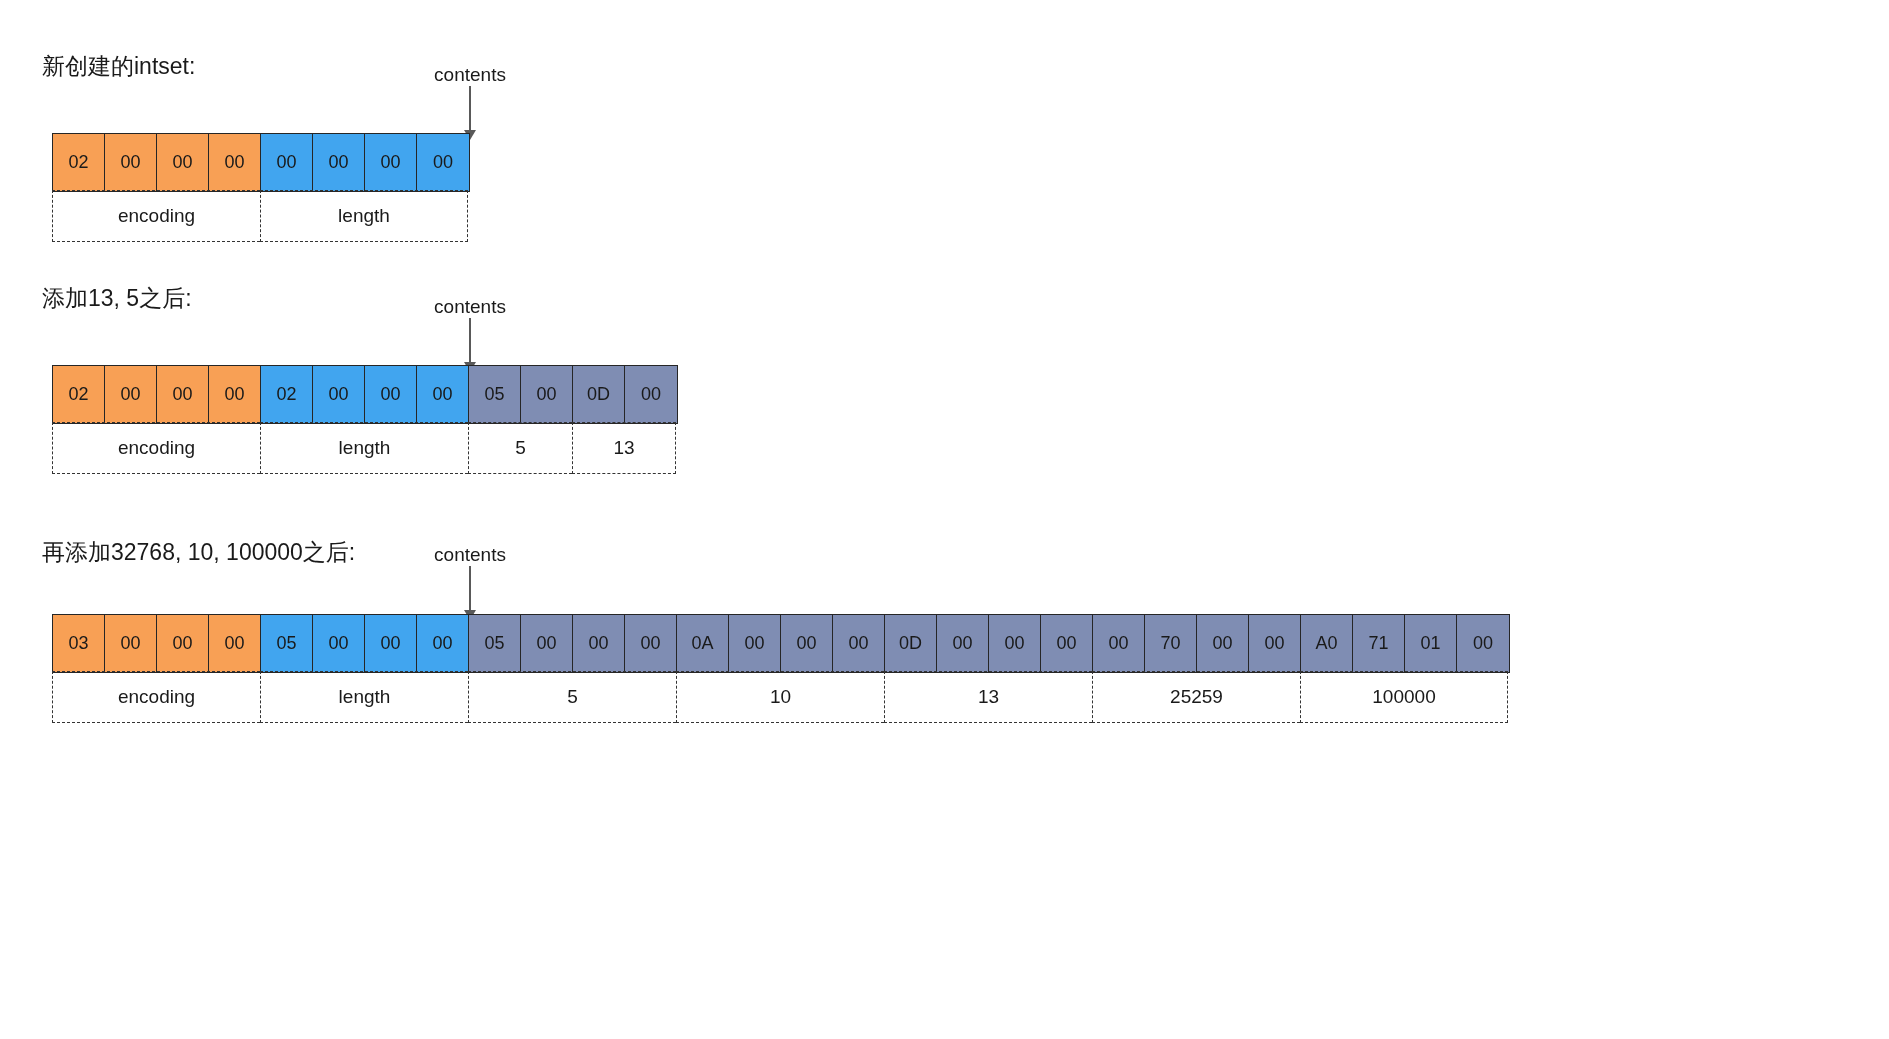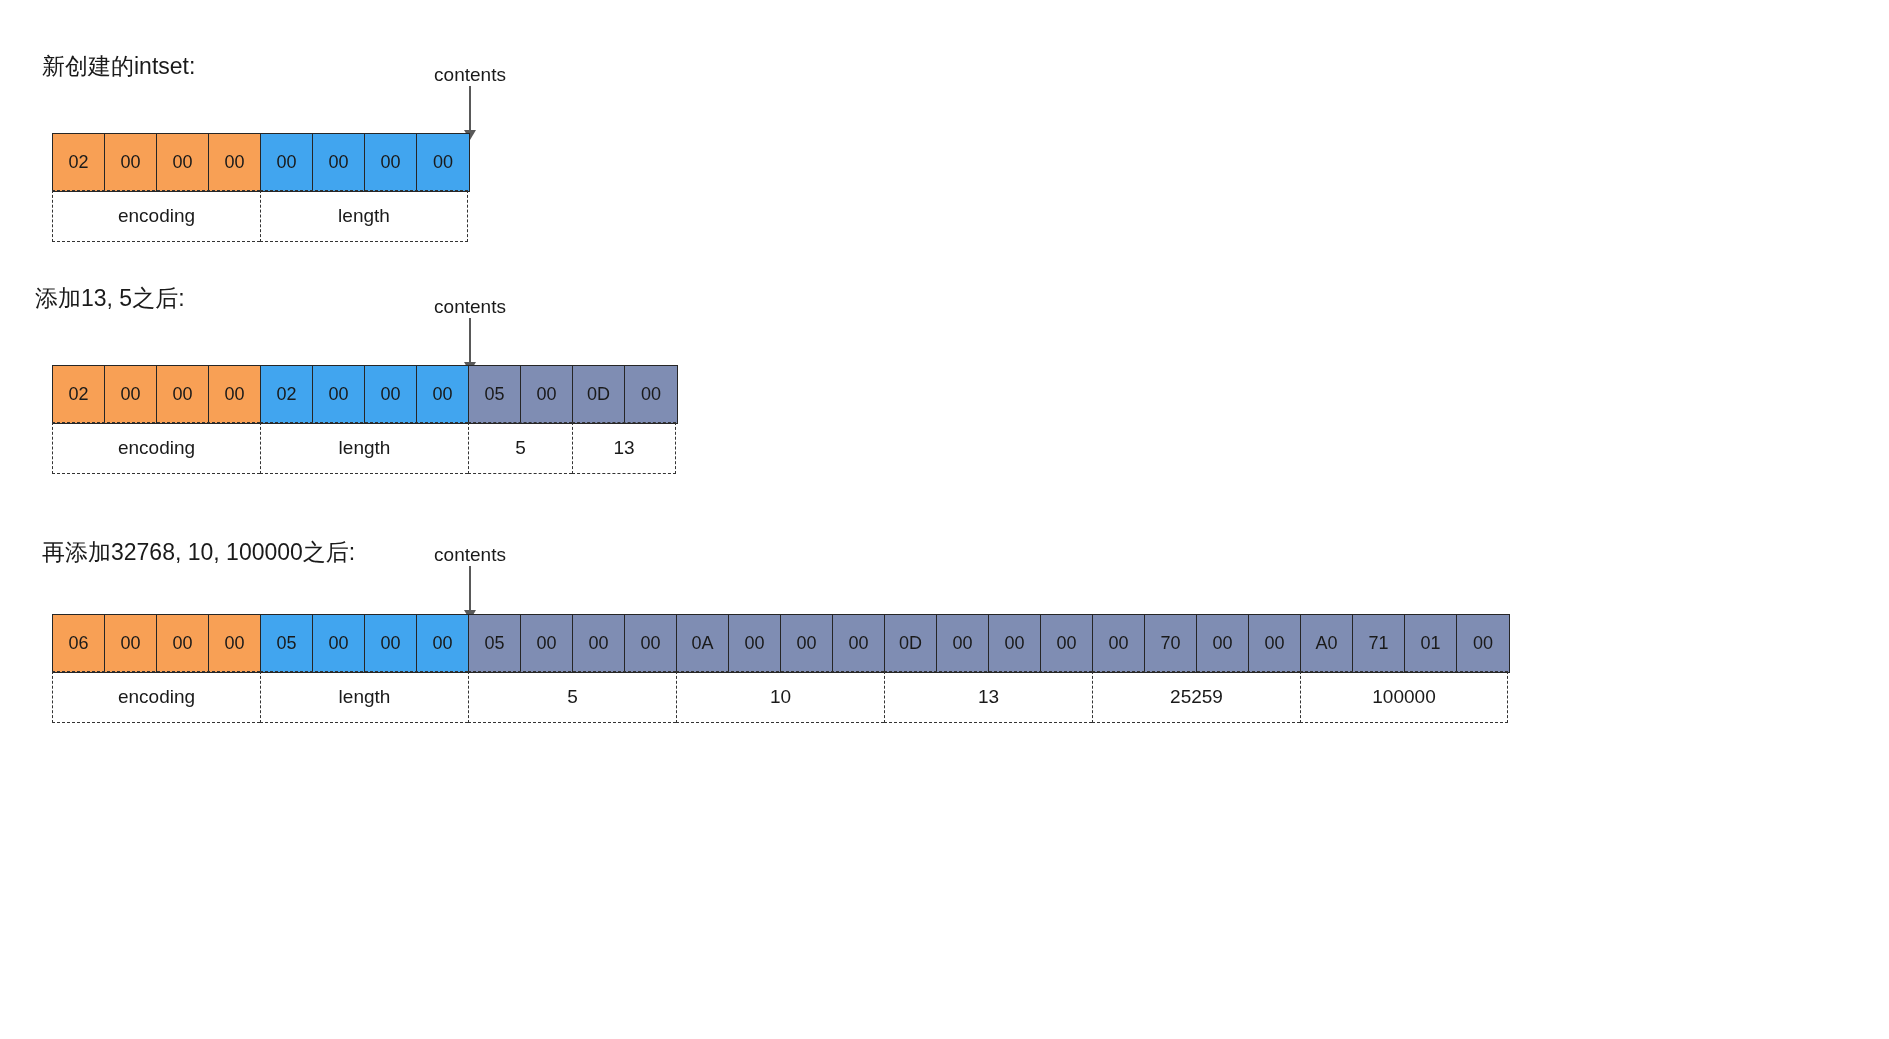--- a/index.html
+++ b/index.html
@@ -96,21 +96,21 @@
         <div class="cell len" style="width: 52px;">00</div>
         <div class="cell len" style="width: 52px;">00</div>
         <div class="cell len" style="width: 52px;">00</div>
       </div>
       <div class="label-row" style="left: 52px; top: 190px;">
         <div class="seg" style="width: 208px;">encoding</div>
         <div class="seg" style="width: 208px;">length</div>
       </div>
     </div>
     <div class="diagram" style="left: 0px; top: 0px;">
-      <div class="caption" style="position: absolute; left: 35px; top: 287px;">添加13, 5之后:</div>
+      <div class="caption" style="position: absolute; left: 42px; top: 287px;">添加13, 5之后:</div>
       <div class="pointer-label" style="left: 470px; top: 296px;">contents</div>
       <div class="pointer-arrow" style="left: 469px; top: 318px; height: 45px;"></div>
       <div class="byte-row" style="left: 52px; top: 365px;">
         <div class="cell enc" style="width: 52px;">02</div>
         <div class="cell enc" style="width: 52px;">00</div>
         <div class="cell enc" style="width: 52px;">00</div>
         <div class="cell enc" style="width: 52px;">00</div>
         <div class="cell len" style="width: 52px;">02</div>
         <div class="cell len" style="width: 52px;">00</div>
         <div class="cell len" style="width: 52px;">00</div>
@@ -125,21 +125,21 @@
         <div class="seg" style="width: 208px;">length</div>
         <div class="seg" style="width: 104px;">5</div>
         <div class="seg" style="width: 104px;">13</div>
       </div>
     </div>
     <div class="diagram" style="left: 0px; top: 0px;">
       <div class="caption" style="position: absolute; left: 42px; top: 541px;">再添加32768, 10, 100000之后:</div>
       <div class="pointer-label" style="left: 470px; top: 544px;">contents</div>
       <div class="pointer-arrow" style="left: 469px; top: 566px; height: 45px;"></div>
       <div class="byte-row" style="left: 52px; top: 614px;">
-        <div class="cell enc" style="width: 52px;">06</div>
+        <div class="cell enc" style="width: 52px;">03</div>
         <div class="cell enc" style="width: 52px;">00</div>
         <div class="cell enc" style="width: 52px;">00</div>
         <div class="cell enc" style="width: 52px;">00</div>
         <div class="cell len" style="width: 52px;">05</div>
         <div class="cell len" style="width: 52px;">00</div>
         <div class="cell len" style="width: 52px;">00</div>
         <div class="cell len" style="width: 52px;">00</div>
         <div class="cell data" style="width: 52px;">05</div>
         <div class="cell data" style="width: 52px;">00</div>
         <div class="cell data" style="width: 52px;">00</div>

